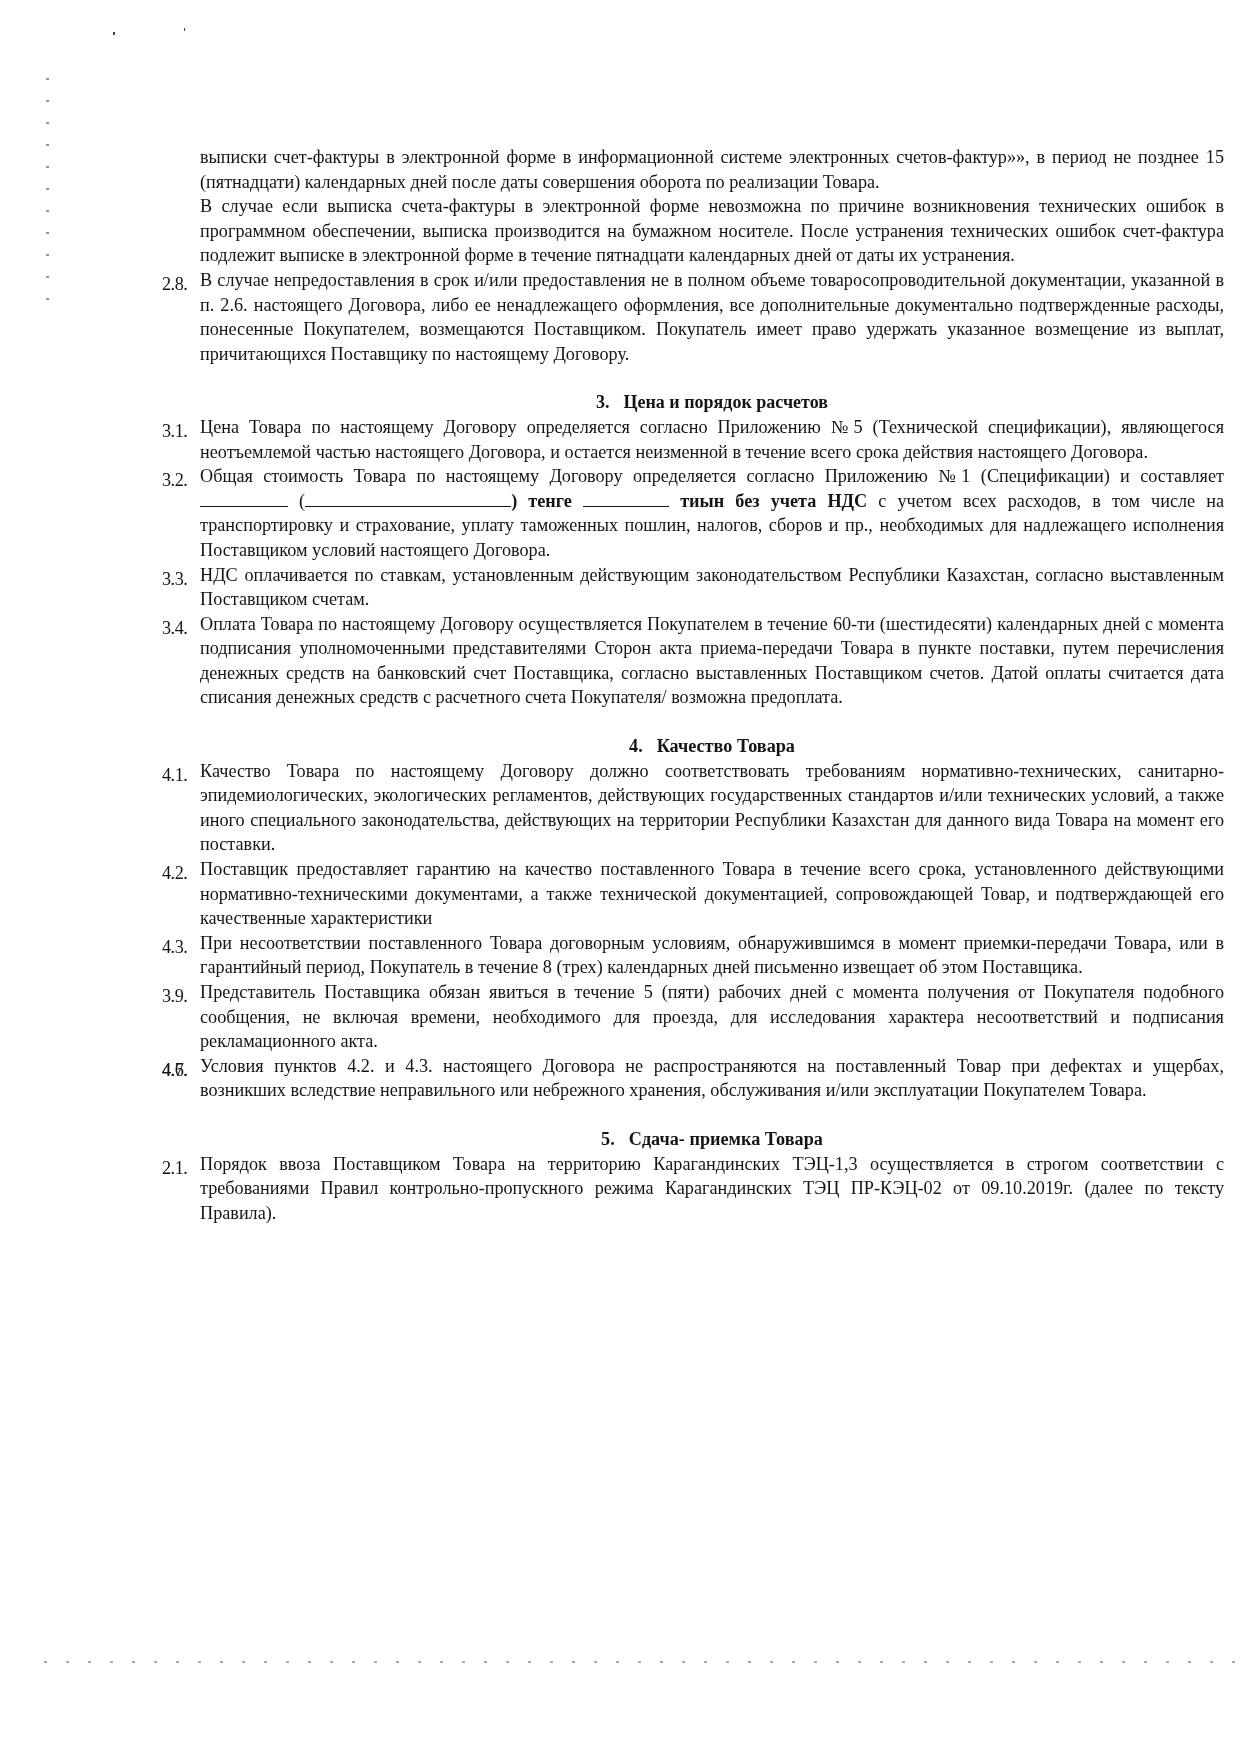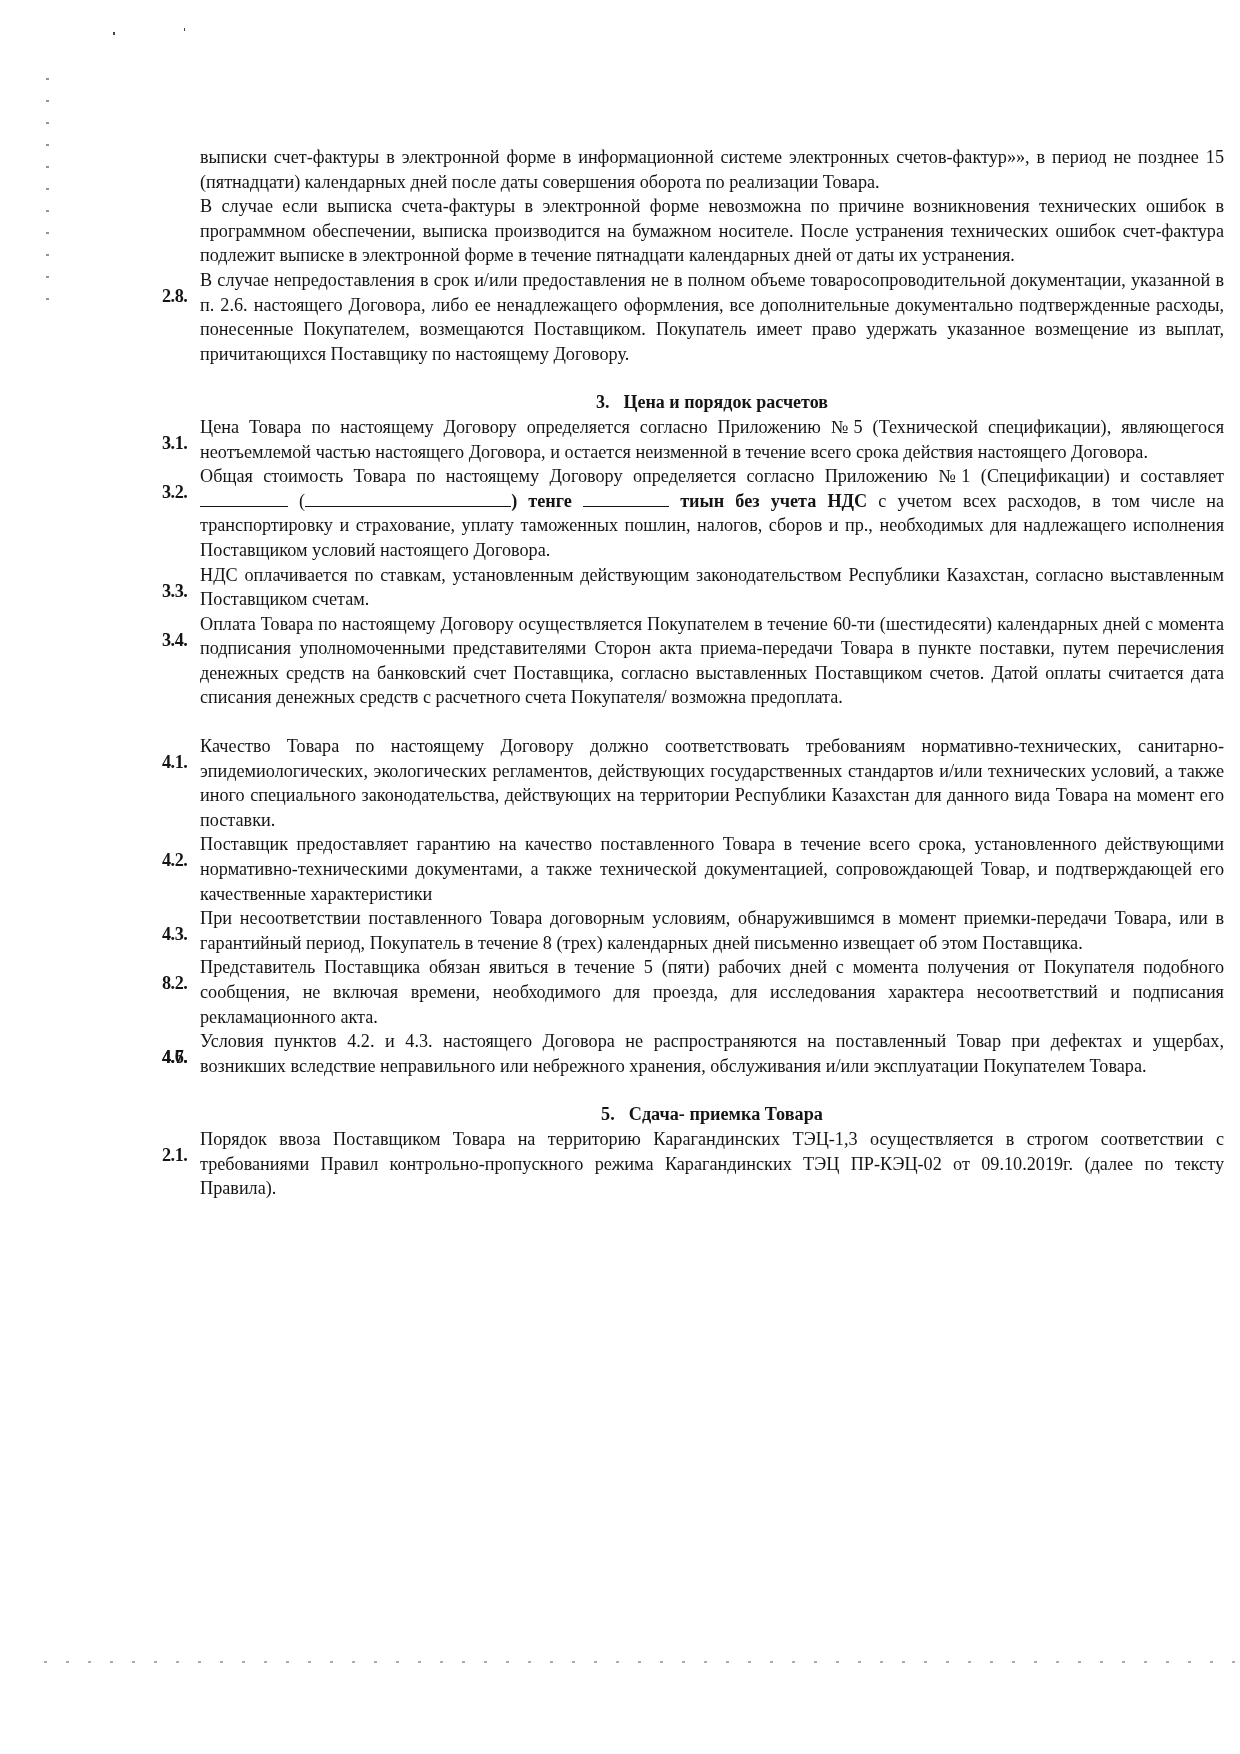--- a/index.html
+++ b/index.html
@@ -37,22 +37,22 @@
   }
   .item {
     position: relative;
     padding-left: 38px;
     text-align: justify;
     margin: 0;
   }
   .item .num {
     position: absolute;
     left: 0;
-    top: 16px;
-    font-weight: bold;
+    top: 4px;
+    font-weight: normal;
     letter-spacing: -0.5px;
   }
   .heading {
     text-align: center;
     font-weight: bold;
     margin: 0;
     padding-left: 38px;
   }
   .heading .hnum {
     margin-right: 14px;
@@ -133,35 +133,38 @@
       <span class="num">3.3.</span>
       <span>НДС оплачивается по ставкам, установленным действующим законодательством Республики Казахстан, согласно выставленным Поставщиком счетам.</span>
     </div>
 
     <div class="item">
       <span class="num">3.4.</span>
       <span>Оплата Товара по настоящему Договору осуществляется Покупателем в течение  60-ти (шестидесяти) календарных дней с момента подписания уполномоченными представителями Сторон акта приема-передачи Товара в  пункте поставки, путем перечисления денежных средств на банковский счет Поставщика, согласно выставленных Поставщиком счетов. Датой оплаты считается дата списания денежных средств с расчетного счета Покупателя/ возможна предоплата.</span>
     </div>
 
     <div class="gap-before-heading"></div>
+    <h2 class="heading" style="font-size:18.2px;">
+      <span class="hnum">4.</span><span>Качество Товара</span>
+    </h2>
 
     <div class="item">
       <span class="num">4.1.</span>
       <span>Качество Товара по настоящему Договору должно соответствовать требованиям нормативно-технических, санитарно-эпидемиологических, экологических регламентов, действующих государственных стандартов и/или технических условий, а также иного специального законодательства, действующих на территории Республики Казахстан для данного вида Товара на момент его поставки.</span>
     </div>
     <div class="item">
       <span class="num">4.2.</span>
       <span>Поставщик предоставляет гарантию на качество поставленного Товара в течение всего срока, установленного действующими нормативно-техническими документами, а также технической документацией, сопровождающей Товар, и подтверждающей его качественные характеристики</span>
     </div>
     <div class="item">
       <span class="num">4.3.</span>
       <span>При несоответствии поставленного Товара договорным условиям, обнаружившимся в момент приемки-передачи Товара, или в гарантийный период, Покупатель в течение 8 (трех) календарных дней письменно извещает об этом Поставщика.</span>
     </div>
     <div class="item">
-      <span class="num">8.2.</span>
+      <span class="num">3.9.</span>
       <span>Представитель Поставщика обязан явиться в течение 5 (пяти) рабочих дней с момента получения от Покупателя подобного сообщения, не включая времени, необходимого для проезда, для исследования характера несоответствий и подписания рекламационного акта.</span>
     </div>
     <div class="item">
       <span class="num">4.6.</span>
     </div>
     <div class="item">
       <span class="num">4.7.</span>
       <span>Условия пунктов 4.2. и 4.3. настоящего Договора не распространяются на поставленный Товар при дефектах и ущербах, возникших вследствие неправильного или небрежного хранения, обслуживания и/или эксплуатации Покупателем Товара.</span>
     </div>
 

